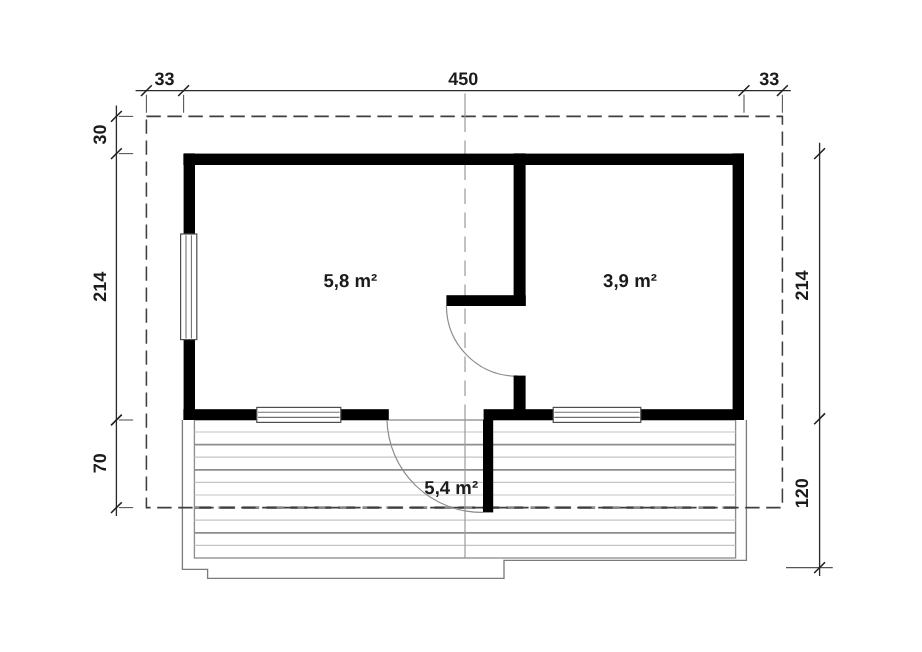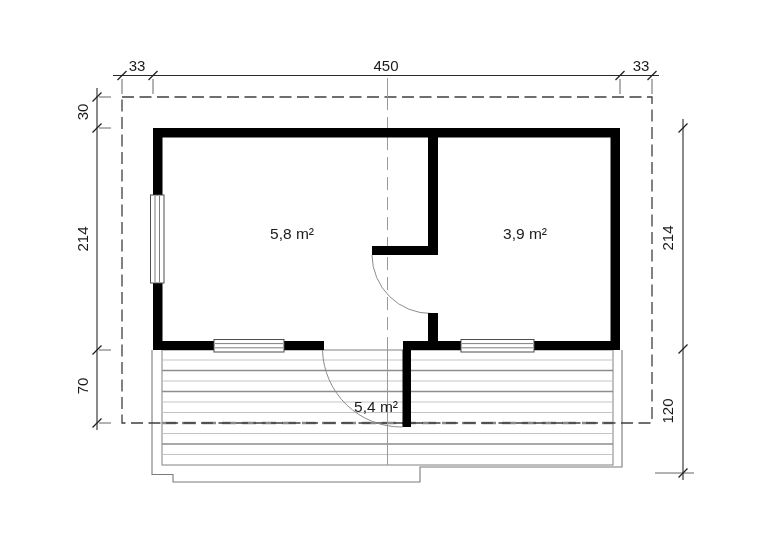--- a/index.html
+++ b/index.html
@@ -4,21 +4,21 @@
 <style>
   html, body {
     margin: 0;
     padding: 0;
     background: #ffffff;
     width: 768px;
     height: 543px;
     overflow: hidden;
     font-family: "Liberation Sans", sans-serif;
   }
-  .plan-wrap { width: 768px; height: 504px; }
+  .plan-wrap { width: 768px; height: 504px; font-weight: bold; }
   svg { display: block; }
   text {
     font-family: "Liberation Sans", sans-serif;
     fill: #1b1b1b;
   }
   .dim-text { font-size: 15px; }
   .area-text { font-size: 15.5px; }
   .wall { fill: #000000; stroke: none; }
   .thin { stroke: #2a2a2a; stroke-width: 1.1; fill: none; }
   .tick { stroke: #1f1f1f; stroke-width: 1.3; }

